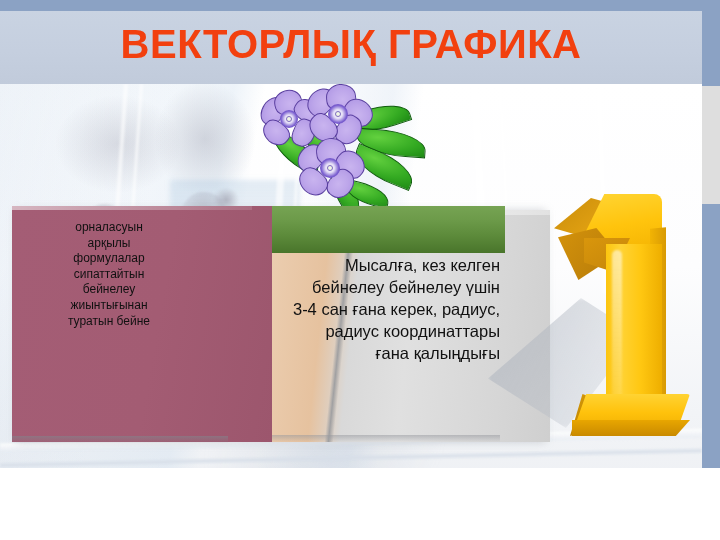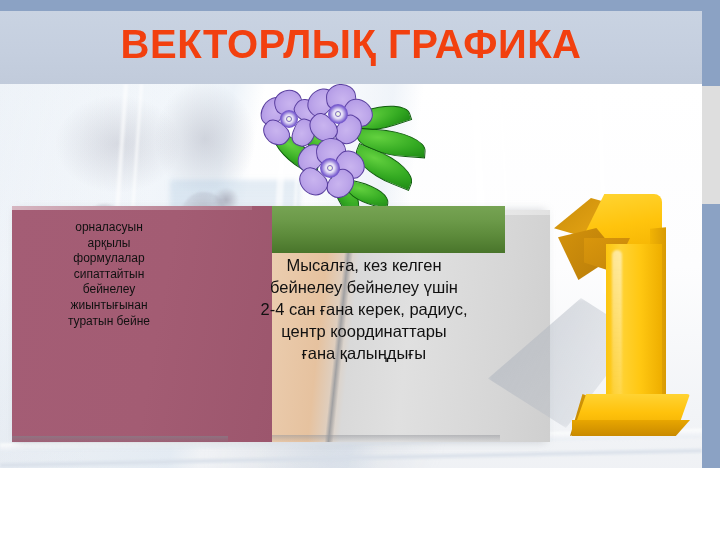--- a/index.html
+++ b/index.html
@@ -198,21 +198,21 @@
 
   
   .text-left {
     position:absolute; left:14px; top:24px; width:190px;
     text-align:center; line-height:1.30;
     font-size:12px; color:#111111;
     font-family:"Liberation Sans", sans-serif;
   }
   .text-right {
     position:absolute; left:228px; top:58px; width:272px;
-    text-align:center; line-height:1.34;
+    text-align:right; line-height:1.34;
     font-size:16.5px; color:#111111;
     font-family:"Liberation Sans", sans-serif;
   }
   .text-line { display:block; }
 
   
   .numeral-wrap { position:absolute; left:540px; top:188px; width:160px; height:262px; }
   .num-shadow {
     position:absolute; left:-52px; top:110px; width:150px; height:130px;
     background:linear-gradient(120deg, rgba(168,175,186,.60), rgba(205,210,218,.18));
@@ -363,22 +363,22 @@
       <span class="text-line">формулалар</span>
       <span class="text-line">сипаттайтын</span>
       <span class="text-line">бейнелеу</span>
       <span class="text-line">жиынтығынан</span>
       <span class="text-line">туратын бейне</span>
     </div>
 
     <div class="text-right">
       <span class="text-line">Мысалға, кез келген</span>
       <span class="text-line">бейнелеу бейнелеу үшін</span>
-      <span class="text-line">2-4 сан ғана керек, радиус,</span>
-      <span class="text-line">центр координаттары</span>
+      <span class="text-line">3-4 сан ғана керек, радиус,</span>
+      <span class="text-line">радиус координаттары</span>
       <span class="text-line">ғана қалыңдығы</span>
     </div>
   </div>
 
   <div class="numeral-wrap">
     <div class="num-shadow"></div>
     <div class="num-glyph">
       <div class="n-side-top"></div>
       <div class="n-top-bar"></div>
       <div class="n-left-wedge"></div>

